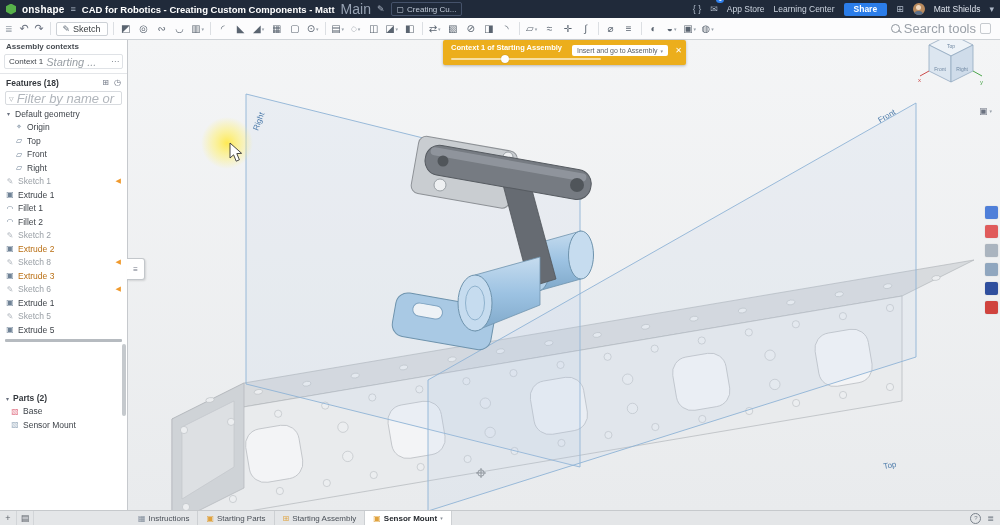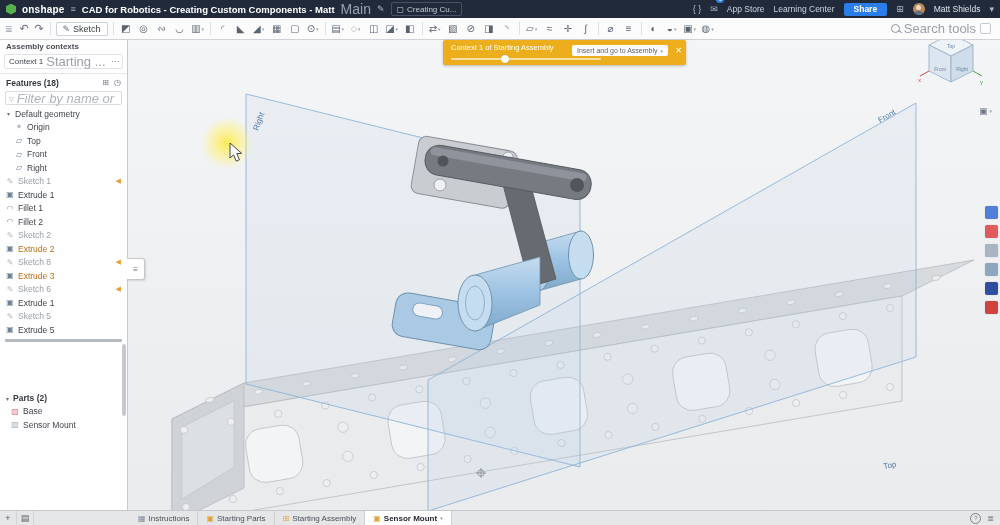--- a/index.html
+++ b/index.html
@@ -43,21 +43,21 @@
   .mag:after{content:"";position:absolute;left:6px;top:6px;width:4px;height:1.2px;background:#8f969e;transform:rotate(45deg)}
   .search-ph{font-size:13px;color:#9aa0a8;white-space:nowrap}
   .chip{width:9px;height:9px;border:1px solid #c6cacf;border-radius:2px;display:flex;align-items:center;
         justify-content:center;font-size:6px;color:#9aa0a8}
   
   .lp{position:absolute;left:0;top:39px;width:127px;bottom:14px;background:#fff;border-right:1px solid #c6c9cd;
       z-index:20;display:flex;flex-direction:column;font-size:8.5px;color:#3f444a}
   .lp-title{height:13px;line-height:13px;padding:1px 6px 0;font-weight:bold;font-size:8px;color:#474c52}
   .ctx-row{margin:1px 4px 3px;border:1px solid #dfe2e6;border-radius:2px;height:13px;display:flex;
            align-items:center;gap:3px;padding:0 4px;font-size:8px}
-  .ctx-sub{color:#9aa0a6;font-size:13px;white-space:nowrap;overflow:hidden}
+  .ctx-sub{font-style:italic;color:#9aa0a6;font-size:11px;white-space:nowrap;overflow:hidden}
   .dots{margin-left:auto;color:#7a828b;font-size:8px;letter-spacing:-1px}
   .lp-div{height:1px;background:#e4e6e9;margin:1px 0 2px}
   .feat-head{height:13px;display:flex;align-items:center;padding:0 6px;font-weight:bold;font-size:8.5px;gap:4px;color:#35393e}
   .fh-icos{margin-left:auto;display:flex;gap:5px;color:#6b7280;font-size:8px;font-weight:normal}
   .filter{margin:2px 5px 2px;border:1px solid #d8dbdf;border-radius:2px;height:12px;display:flex;
           align-items:center;padding:0 3px;gap:3px}
   .funnel{color:#9aa0a6;font-size:6px}
   .filter input{border:none;outline:none;flex:1;min-width:0;font-size:13px;font-style:italic;color:#70767d;
                 font-family:inherit;padding:0;background:transparent}
   .filter input::placeholder{color:#b0b5bb}
@@ -75,21 +75,21 @@
   .sbar{position:absolute;right:1px;top:305px;width:4px;height:72px;background:#c5c9cd;border-radius:2px;z-index:21}
   
   .canvas{position:absolute;left:128px;top:39px;right:0;bottom:14px;background:#f2f3f4;z-index:5}
   .bighole{fill:#f3f4f6;stroke:#bcc0c4;stroke-width:.8}
   .smallhole{fill:#eceef0;stroke:#bfc3c7;stroke-width:.7}
   .plane{fill:#aecbe8;fill-opacity:.13;stroke:#8fb3d6;stroke-width:.9}
   .plane-label{fill:#4e7cab;font-size:8px;font-family:"Liberation Sans","DejaVu Sans",sans-serif}
   
   .banner{position:absolute;left:443px;top:40px;width:243px;height:25px;background:#ecae1c;border-radius:2px;
           box-shadow:0 1px 3px rgba(0,0,0,.25);z-index:35}
-  .banner-title{position:absolute;left:8px;top:3px;font-size:7.5px;font-weight:normal;color:#fff;white-space:nowrap}
+  .banner-title{position:absolute;left:8px;top:3px;font-size:7.5px;font-weight:bold;color:#fff;white-space:nowrap}
   .slider-track{position:absolute;left:8px;bottom:5px;width:150px;height:2px;background:rgba(255,255,255,.6);border-radius:1px}
   .slider-knob{position:absolute;left:50px;top:-3px;width:8px;height:8px;background:#fff;border-radius:50%;
                box-shadow:0 0 1px rgba(0,0,0,.4)}
   .banner-action{position:absolute;right:18px;top:5px;background:#fff;border-radius:2px;padding:2px 5px;
                  font-size:7px;color:#5a6068;display:flex;align-items:center;gap:3px;white-space:nowrap}
   .banner-action .c{font-size:5px;color:#8a9099}
   .banner-close{position:absolute;right:4px;top:6px;color:#fff;font-size:8px}
   
   .viewcube{position:absolute;right:12px;top:22px;z-index:25}
   .vc-label{font-size:5px;fill:#7189a3}

